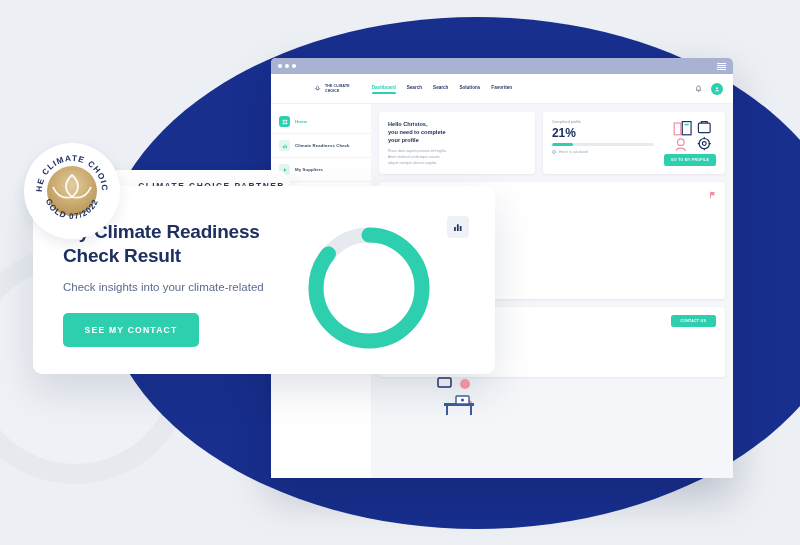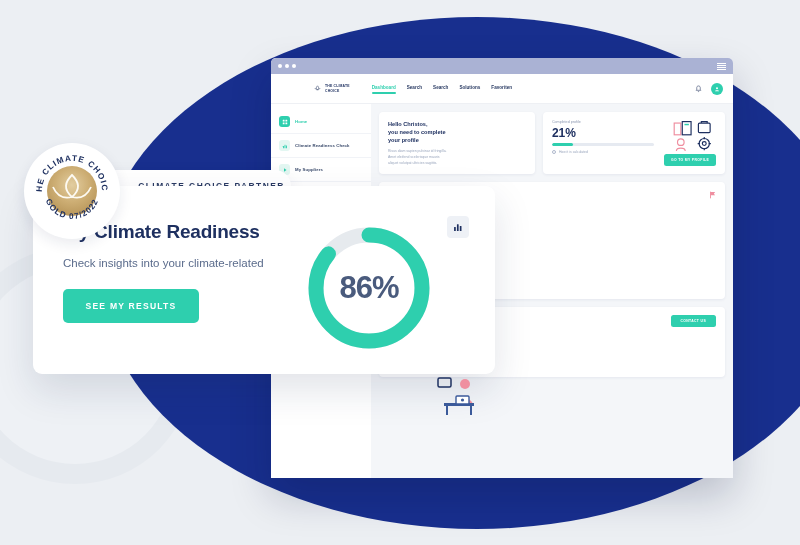--- a/index.html
+++ b/index.html
@@ -353,29 +353,29 @@
       </div>
     </div>
   </div>
 
   <div class="partner-pill">
     <span>CLIMATE CHOICE PARTNER</span>
   </div>
 
   <div class="result-card">
     <div class="result-title">My Climate Readiness</div>
+    <div class="result-title">Check Result</div>
     <div class="result-sub">Check insights into your climate-related</div>
-    <button class="see-btn">SEE MY RESULTS</button>
+    <button class="see-btn">SEE MY CONTACT</button>
 
     <div class="donut-wrap">
       <svg width="132" height="132" viewBox="0 0 132 132" style="position:absolute;left:0;top:10px">
         <circle cx="66" cy="66" r="53" fill="none" stroke="#e6eaee" stroke-width="15"></circle>
         <circle id="donut-arc" cx="66" cy="66" r="53" fill="none" stroke="#2ecfae" stroke-width="15" stroke-linecap="round" transform="rotate(-90 66 66)" stroke-dasharray="333.0088212805181" stroke-dashoffset="46.621234979272536"></circle>
       </svg>
-      <div class="pct-text">86%</div>
       <div class="chart-chip">
         <svg viewBox="0 0 14 14" width="10" height="10">
           <rect x="1.5" y="7" width="2.4" height="5.5" fill="#1e3060" rx=".4"></rect>
           <rect x="5.5" y="3" width="2.4" height="9.5" fill="#1e3060" rx=".4"></rect>
           <rect x="9.5" y="5.5" width="2.4" height="7" fill="#1e3060" rx=".4"></rect>
         </svg>
       </div>
     </div>
   </div>
 

